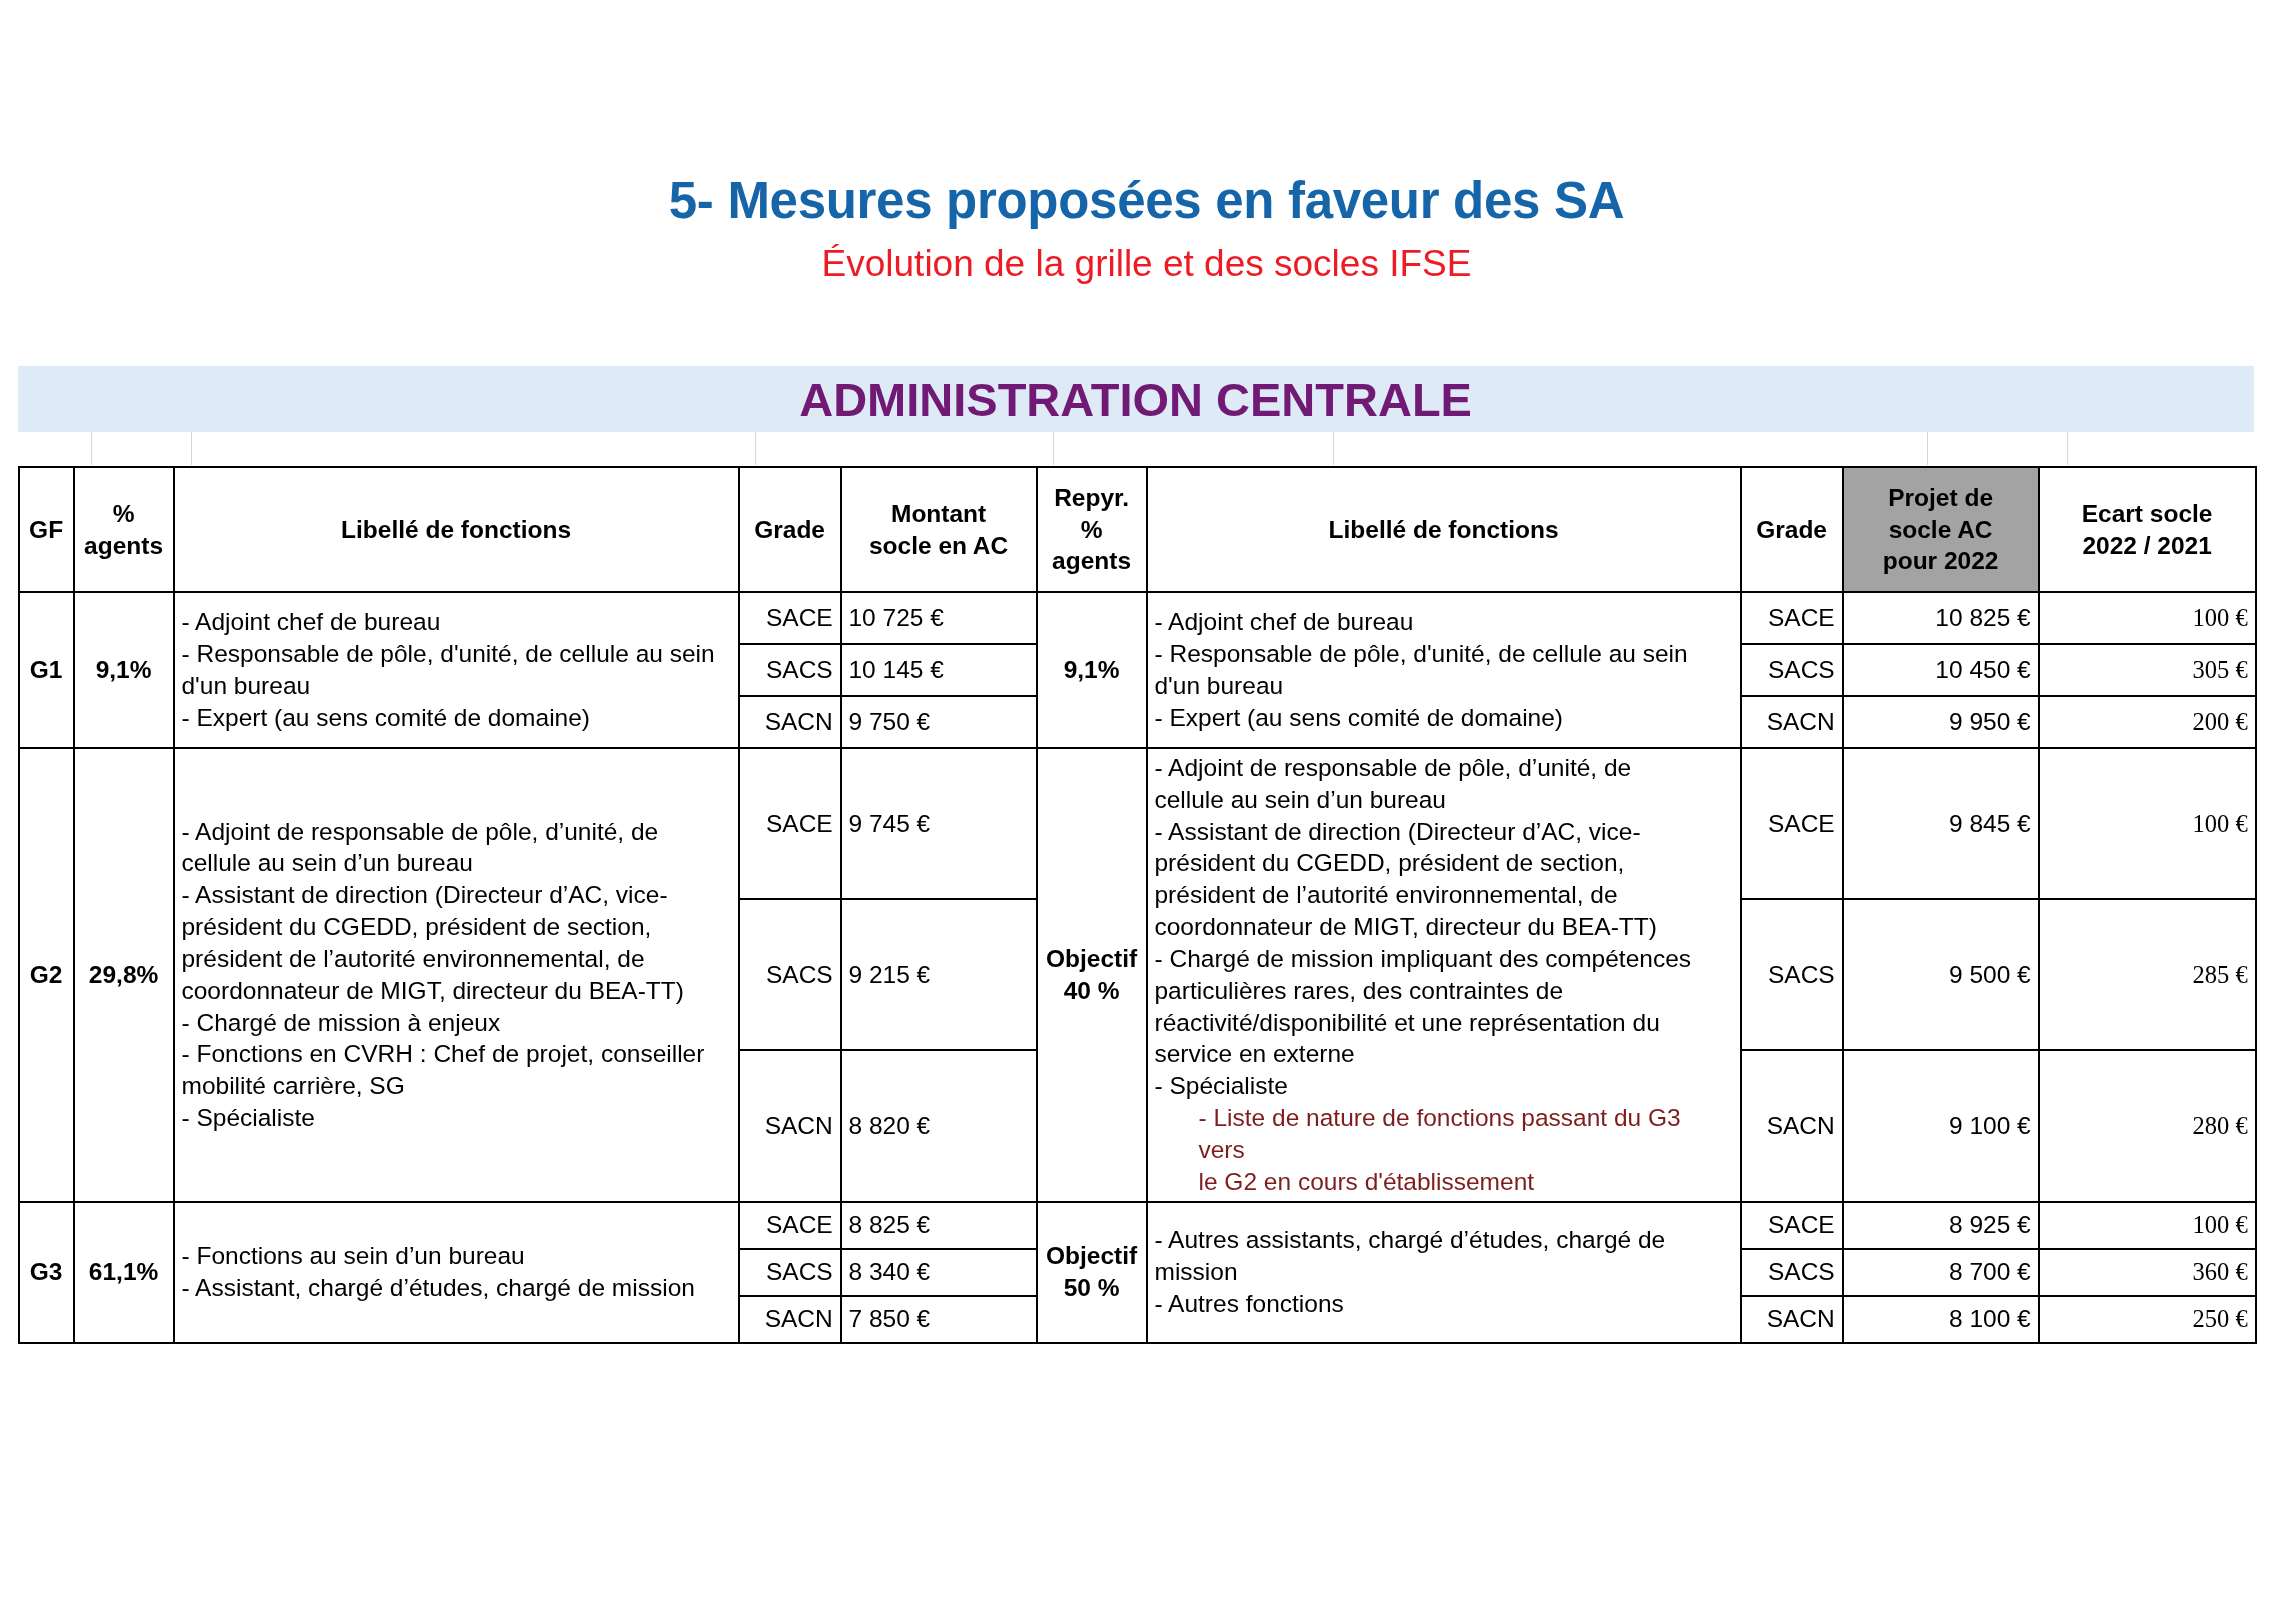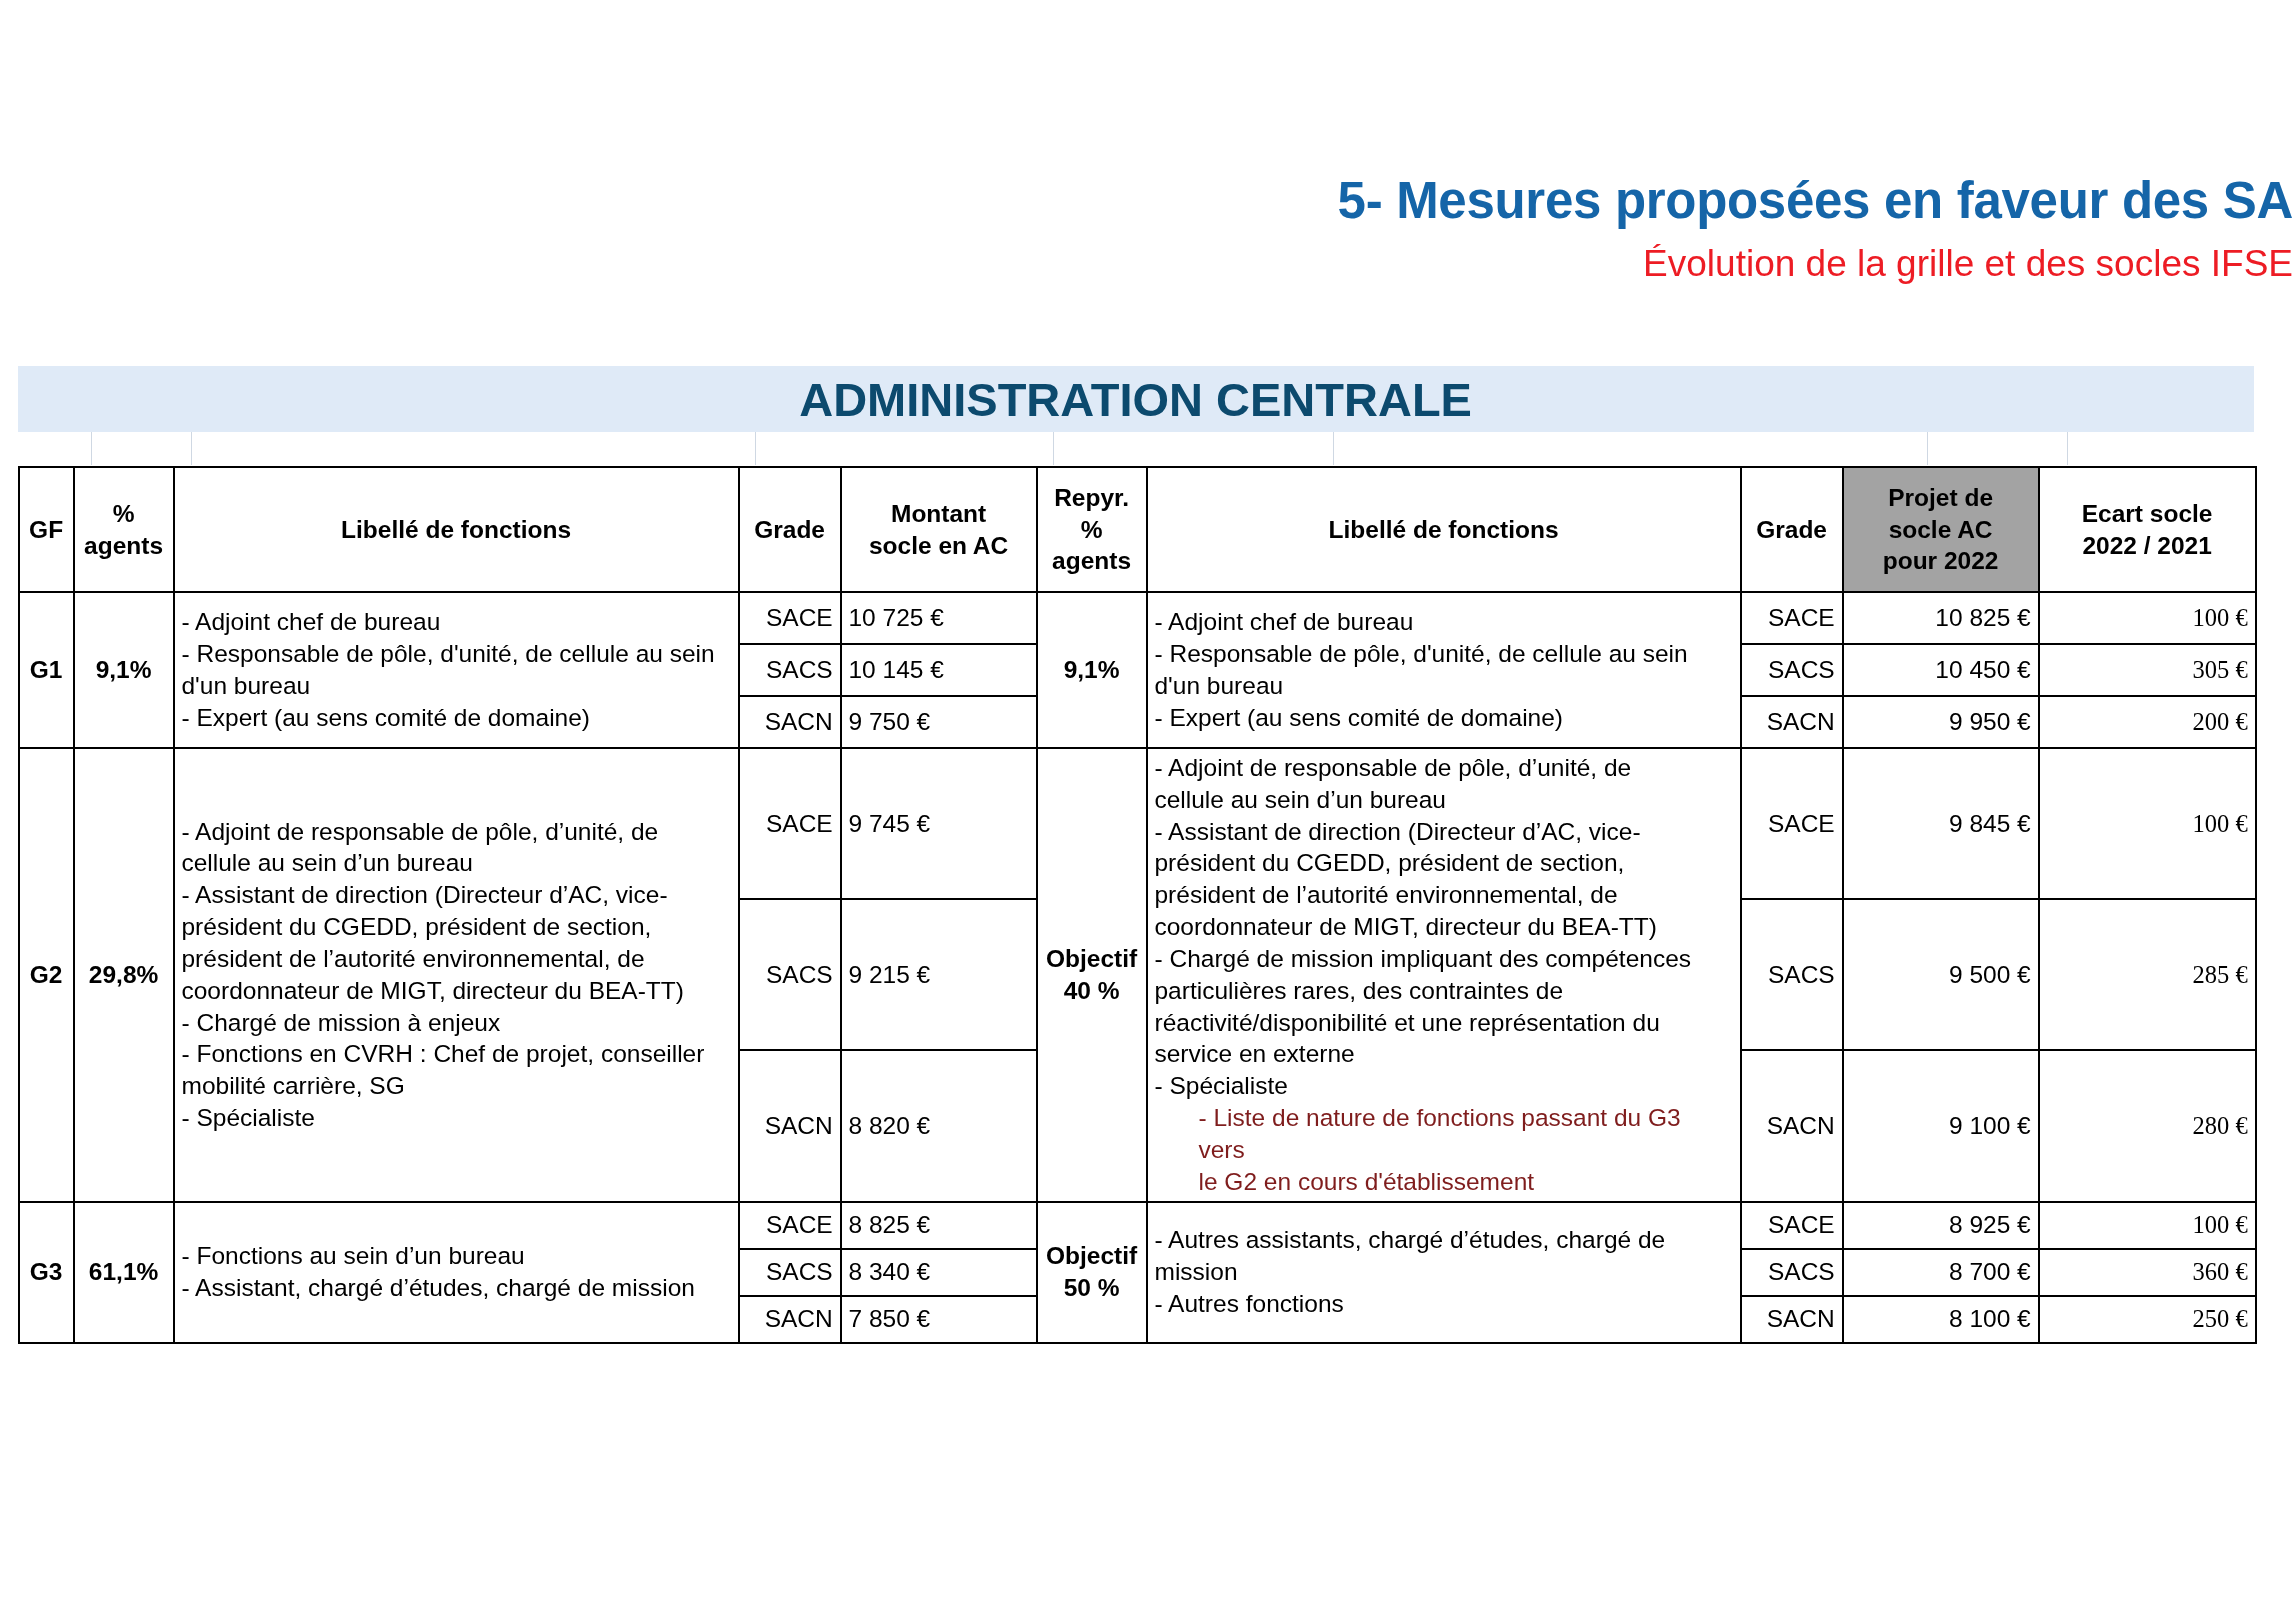--- a/index.html
+++ b/index.html
@@ -7,40 +7,40 @@
     width:2293px;height:1620px;
     background:#ffffff;
     font-family:"Liberation Sans", sans-serif;
     color:#000;
     overflow:hidden;
   }
   .page{position:relative;width:2293px;height:1620px;}
 
   
   .title-block{
-    position:absolute;left:0;top:174px;width:2293px;text-align:right;
+    position:absolute;left:0;top:174px;width:2293px;text-align:center;
   }
   .main-title{
     font-size:51px;font-weight:bold;color:#1565a8;
     letter-spacing:-0.3px;line-height:1.05;
     white-space:nowrap;
   }
   .sub-title{
     font-size:37px;color:#ed1c24;margin-top:17px;line-height:1.05;
     white-space:nowrap;
   }
 
   
   .banner{
     position:absolute;left:17.6px;top:366px;width:2236px;height:67px;
     background:#dfeaf7;
     display:flex;align-items:center;justify-content:center;
   }
   .banner-text{
-    font-size:47px;font-weight:bold;color:#0c4a6e;letter-spacing:0px;
+    font-size:47px;font-weight:bold;color:#701a75;letter-spacing:0px;
   }
 
   
   .spacer-strip{
     position:absolute;left:17.6px;top:432px;width:2236px;height:33px;
     background:#ffffff;
   }
   .spacer-strip .tick{position:absolute;top:0;width:1px;height:33px;background:#cfd8e3;}
 
   

